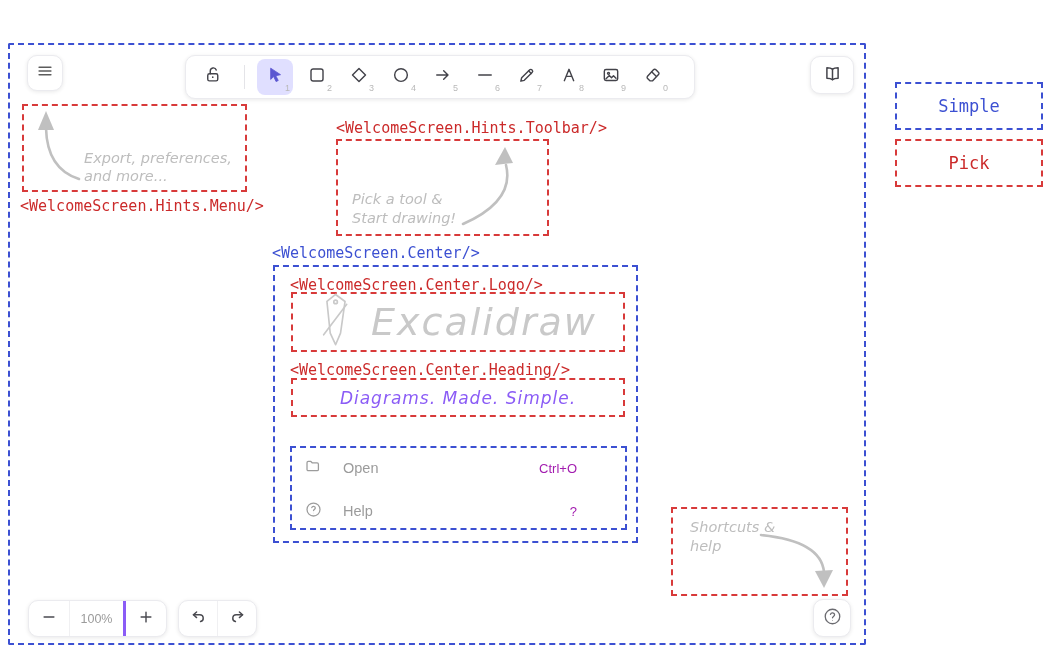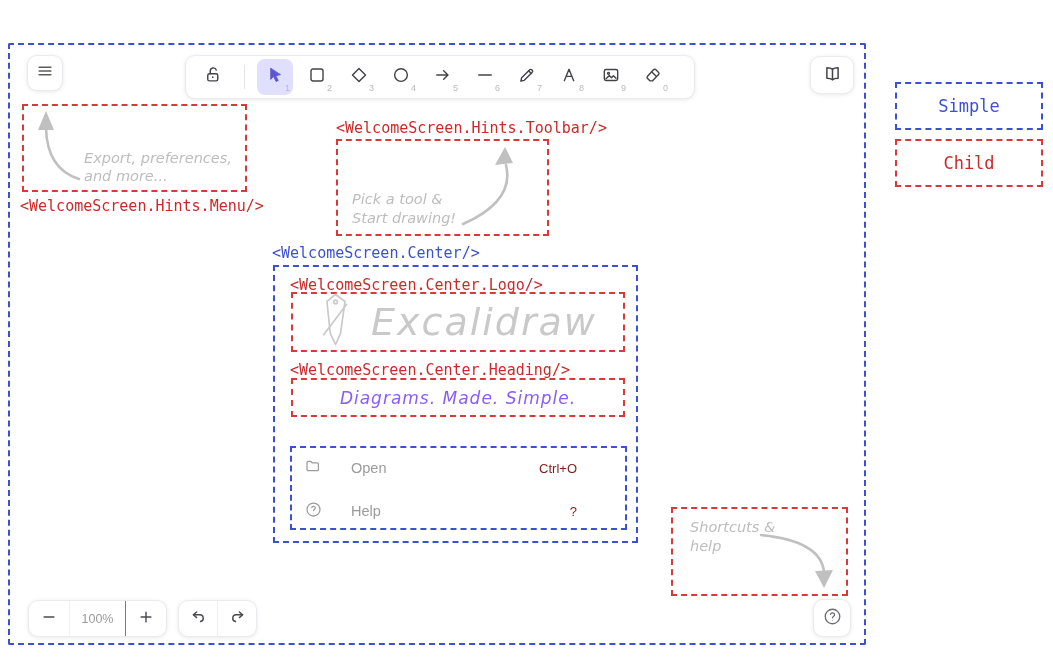--- a/index.html
+++ b/index.html
@@ -70,33 +70,33 @@
   .center-label{left:272px;top:244px;font-size:15px;}
   .center-box{left:273px;top:265px;width:365px;height:278px;}
   .logo-label{left:290px;top:276px;font-size:15px;}
   .logo-box{left:291px;top:292px;width:334px;height:60px;display:flex;align-items:center;justify-content:center;gap:18px;}
   .logo-text{font-size:38px;color:#c9c9c9;letter-spacing:2px;font-style:italic;font-family:"DejaVu Sans",sans-serif;}
   .heading-label{left:290px;top:361px;font-size:15px;}
   .heading-box{left:291px;top:378px;width:334px;height:39px;display:flex;align-items:center;justify-content:center;}
   .heading-text{font-size:17px;color:#8b5cf6;letter-spacing:1px;}
   .menu-label{left:290px;top:427px;font-size:15px;}
   .menu-box{left:290px;top:446px;width:337px;height:84px;}
-  .menu-row{position:absolute;left:12px;right:0;height:26px;display:flex;align-items:center;gap:28px;cursor:pointer;}
+  .menu-row{position:absolute;left:12px;right:0;height:26px;display:flex;align-items:center;gap:20px;cursor:pointer;}
   .menu-row.r1{top:7px;}
   .menu-row.r2{top:50px;}
   .menu-row .lbl{font-size:14.5px;color:#9b9b9b;}
-  .menu-row .shortcut{margin-left:auto;padding-right:48px;font-size:13px;color:#7f1d1d;}
+  .menu-row .shortcut{margin-left:auto;padding-right:48px;font-size:13px;color:#a21caf;}
 
   .help-hint-box{left:671px;top:507px;width:177px;height:89px;}
   .help-hint-text{left:690px;top:518px;font-size:14.5px;line-height:19px;}
   .help-hint-label{left:555px;top:604px;font-size:15px;}
 
   .zoom-island{left:28px;top:600px;width:139px;height:37px;display:flex;align-items:stretch;}
   .zoom-btn{flex:0 0 40px;display:flex;align-items:center;justify-content:center;cursor:pointer;}
-  .zoom-value{flex:1;display:flex;align-items:center;justify-content:center;font-size:12.5px;color:#9b9b9b;border-left:1px solid #f0f0f2;border-right:1px solid #8b5cf6;cursor:pointer;}
+  .zoom-value{flex:1;display:flex;align-items:center;justify-content:center;font-size:12.5px;color:#9b9b9b;border-left:1px solid #f0f0f2;border-right:3px solid #8b5cf6;cursor:pointer;}
   .undo-island{left:178px;top:600px;width:79px;height:37px;display:flex;align-items:stretch;}
   .undo-btn{flex:1;display:flex;align-items:center;justify-content:center;cursor:pointer;}
   .undo-btn + .undo-btn{border-left:1px solid #f0f0f2;}
 
   .legend-box{width:148px;height:48px;display:flex;align-items:center;justify-content:center;font-size:17px;}
   .legend-wrapper{left:895px;top:82px;}
   .legend-child{left:895px;top:139px;}
 
   .arrow-svg{position:absolute;pointer-events:none;}
   .arrow-svg path.curve{stroke:#c0c0c0;stroke-width:2.6;fill:none;stroke-linecap:round;}
@@ -353,16 +353,16 @@
           <path d="M5.6 9.8h8a4.3 4.3 0 0 1 1 8.5"></path>
         </svg>
       </span>
     </div>
   </div>
 
   <div class="abs dashed-blue legend-box legend-wrapper">
     <span class="code blue">Simple</span>
   </div>
   <div class="abs dashed-red legend-box legend-child">
-    <span class="code red">Child</span>
+    <span class="code red">Pick</span>
   </div>
 
 </div>
 
 </body></html>

